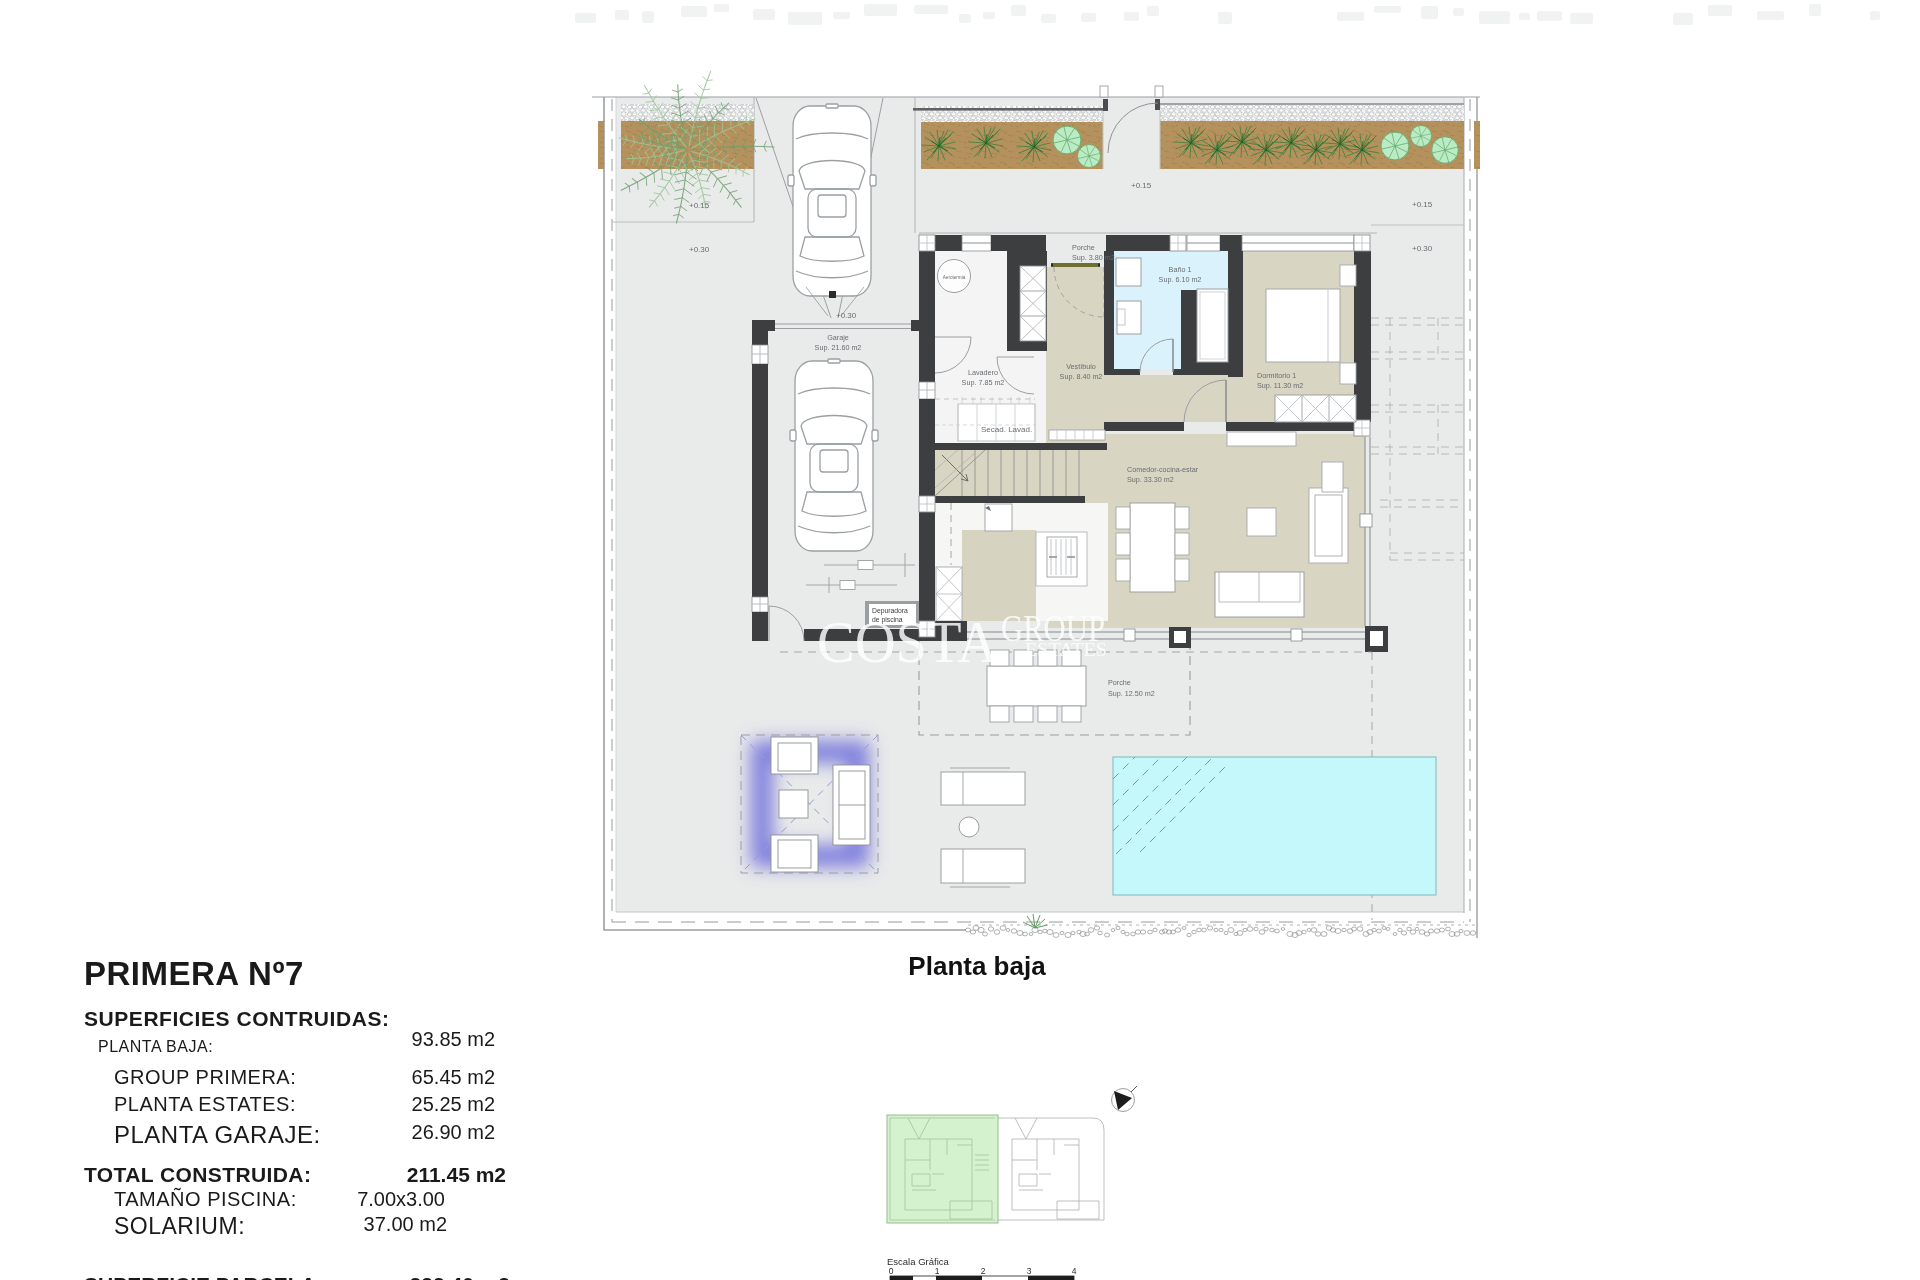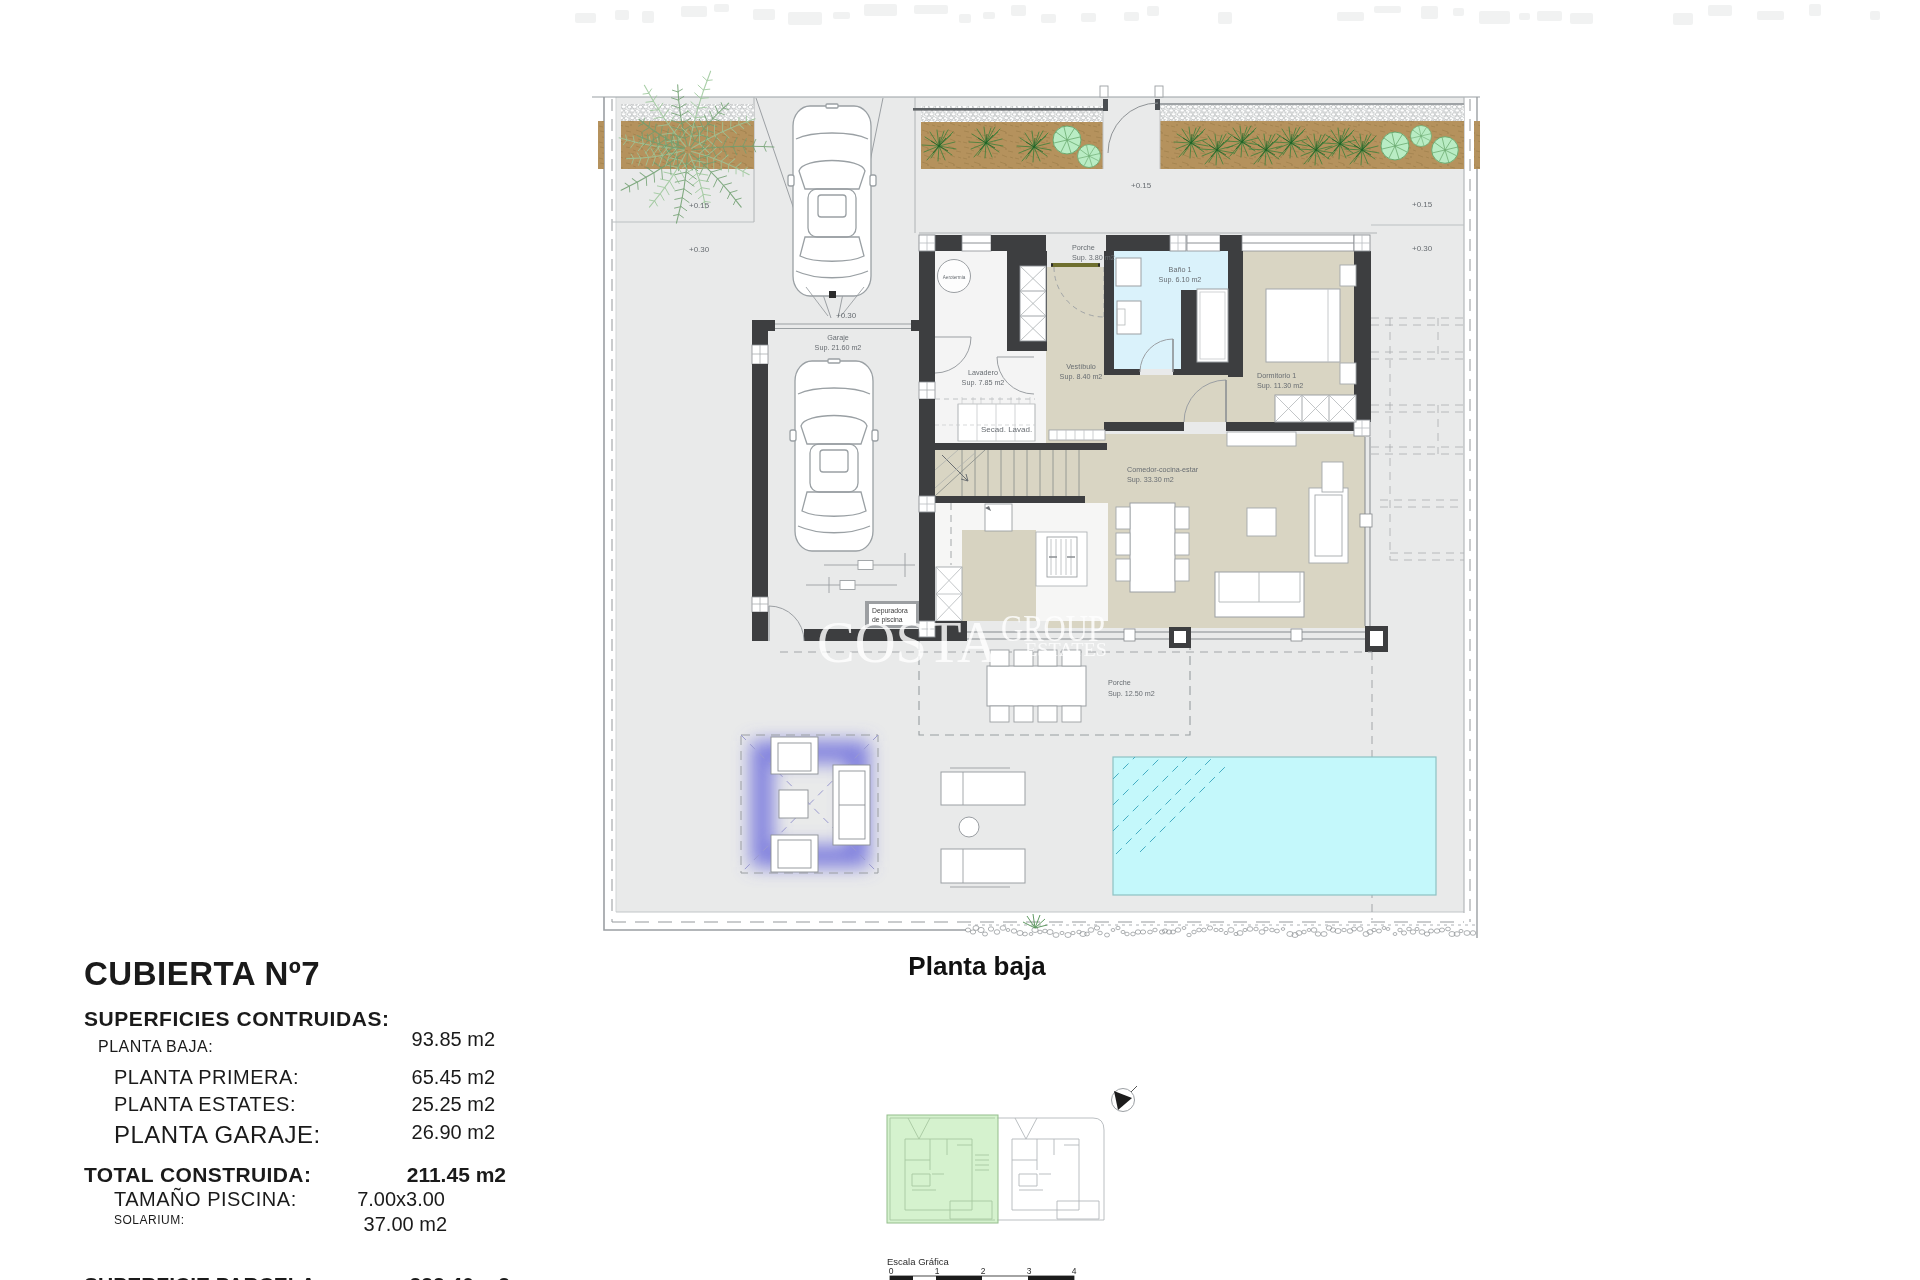--- a/index.html
+++ b/index.html
@@ -982,42 +982,42 @@
 <rect x="890" y="1276" width="184" height="5" fill="#ffffff" stroke="#1c1c1c" stroke-width="0.8"></rect>
 <rect x="890" y="1276" width="23" height="5" fill="#1c1c1c"></rect>
 <rect x="936" y="1276" width="46" height="5" fill="#1c1c1c"></rect>
 <rect x="1028" y="1276" width="46" height="5" fill="#1c1c1c"></rect>
 </g>
 
 </svg>
 
 <div style="position:absolute;left:84px;top:955px;width:460px;color:#1a1a1a;">
 
-  <div style="position:absolute;left:0;top:0;font-size:33px;font-weight:bold;letter-spacing:0.5px;white-space:nowrap;">CUBIERTA Nº7</div>
+  <div style="position:absolute;left:0;top:0;font-size:33px;font-weight:bold;letter-spacing:0.5px;white-space:nowrap;">PRIMERA Nº7</div>
 
   <div style="position:absolute;left:0;top:52px;font-size:21px;font-weight:bold;letter-spacing:0.55px;white-space:nowrap;">SUPERFICIES CONTRUIDAS:</div>
 
   <div style="position:absolute;left:14px;top:83px;font-size:16px;letter-spacing:0.5px;white-space:nowrap;">PLANTA BAJA:</div>
   <div style="position:absolute;left:0;top:73px;width:411px;text-align:right;font-size:20px;">93.85 m2</div>
 
-  <div style="position:absolute;left:30px;top:111px;font-size:20px;letter-spacing:0.5px;white-space:nowrap;">PLANTA PRIMERA:</div>
+  <div style="position:absolute;left:30px;top:111px;font-size:20px;letter-spacing:0.5px;white-space:nowrap;">GROUP PRIMERA:</div>
   <div style="position:absolute;left:0;top:111px;width:411px;text-align:right;font-size:20px;">65.45 m2</div>
 
   <div style="position:absolute;left:30px;top:138px;font-size:20px;letter-spacing:0.5px;white-space:nowrap;">PLANTA ESTATES:</div>
   <div style="position:absolute;left:0;top:138px;width:411px;text-align:right;font-size:20px;">25.25 m2</div>
 
   <div style="position:absolute;left:30px;top:166px;font-size:24px;letter-spacing:0.5px;white-space:nowrap;">PLANTA GARAJE:</div>
   <div style="position:absolute;left:0;top:166px;width:411px;text-align:right;font-size:20px;">26.90 m2</div>
 
   <div style="position:absolute;left:0;top:208px;font-size:21px;font-weight:bold;letter-spacing:0.4px;white-space:nowrap;">TOTAL CONSTRUIDA:</div>
   <div style="position:absolute;left:0;top:208px;width:422px;text-align:right;font-size:21px;font-weight:bold;">211.45 m2</div>
 
   <div style="position:absolute;left:30px;top:233px;font-size:20px;letter-spacing:0.5px;white-space:nowrap;">TAMAÑO PISCINA:</div>
   <div style="position:absolute;left:0;top:233px;width:361px;text-align:right;font-size:20px;">7.00x3.00</div>
 
-  <div style="position:absolute;left:30px;top:258px;font-size:12px;letter-spacing:0.5px;white-space:nowrap;">SOLARIUM:</div>
+  <div style="position:absolute;left:30px;top:258px;font-size:23px;letter-spacing:0.5px;white-space:nowrap;">SOLARIUM:</div>
   <div style="position:absolute;left:0;top:258px;width:363px;text-align:right;font-size:20px;">37.00 m2</div>
 
   <div style="position:absolute;left:0;top:318px;font-size:21px;font-weight:bold;white-space:nowrap;">SUPERFICIE PARCELA:</div>
   <div style="position:absolute;left:0;top:318px;width:426px;text-align:right;font-size:21px;font-weight:bold;">232.40 m2</div>
 </div>
 
 </div>
 
 </body></html>

